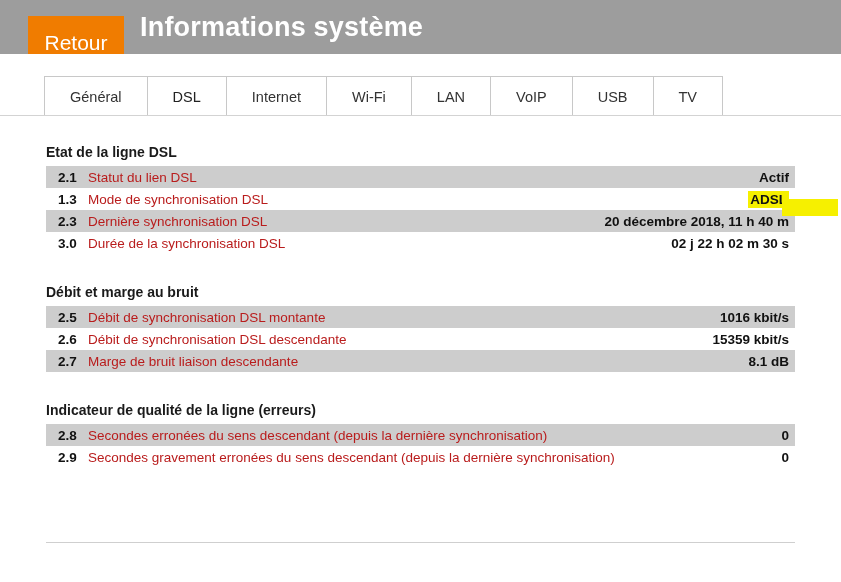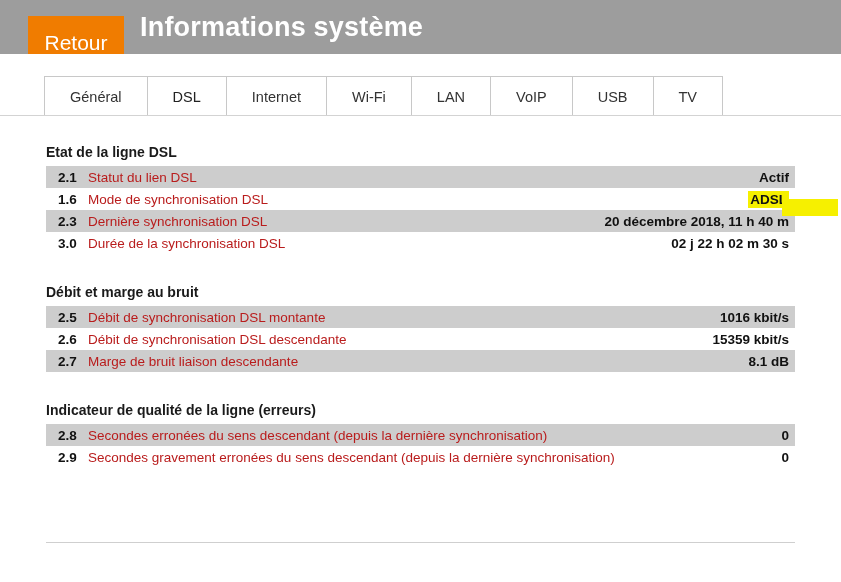--- a/index.html
+++ b/index.html
@@ -197,21 +197,21 @@
 
     <div class="section">
       <div class="section-title">Etat de la ligne DSL</div>
       <div class="rows">
         <div class="row shaded">
           <div class="row-id">2.1</div>
           <div class="row-label">Statut du lien DSL</div>
           <div class="row-value">Actif</div>
         </div>
         <div class="row">
-          <div class="row-id">1.6</div>
+          <div class="row-id">1.3</div>
           <div class="row-label">Mode de synchronisation DSL</div>
           <div class="row-value highlight"><span class="hl">ADSL</span></div>
         </div>
         <div class="row shaded">
           <div class="row-id">2.3</div>
           <div class="row-label">Dernière synchronisation DSL</div>
           <div class="row-value">20 décembre 2018, 11 h 40 m</div>
         </div>
         <div class="row">
           <div class="row-id">3.0</div>

